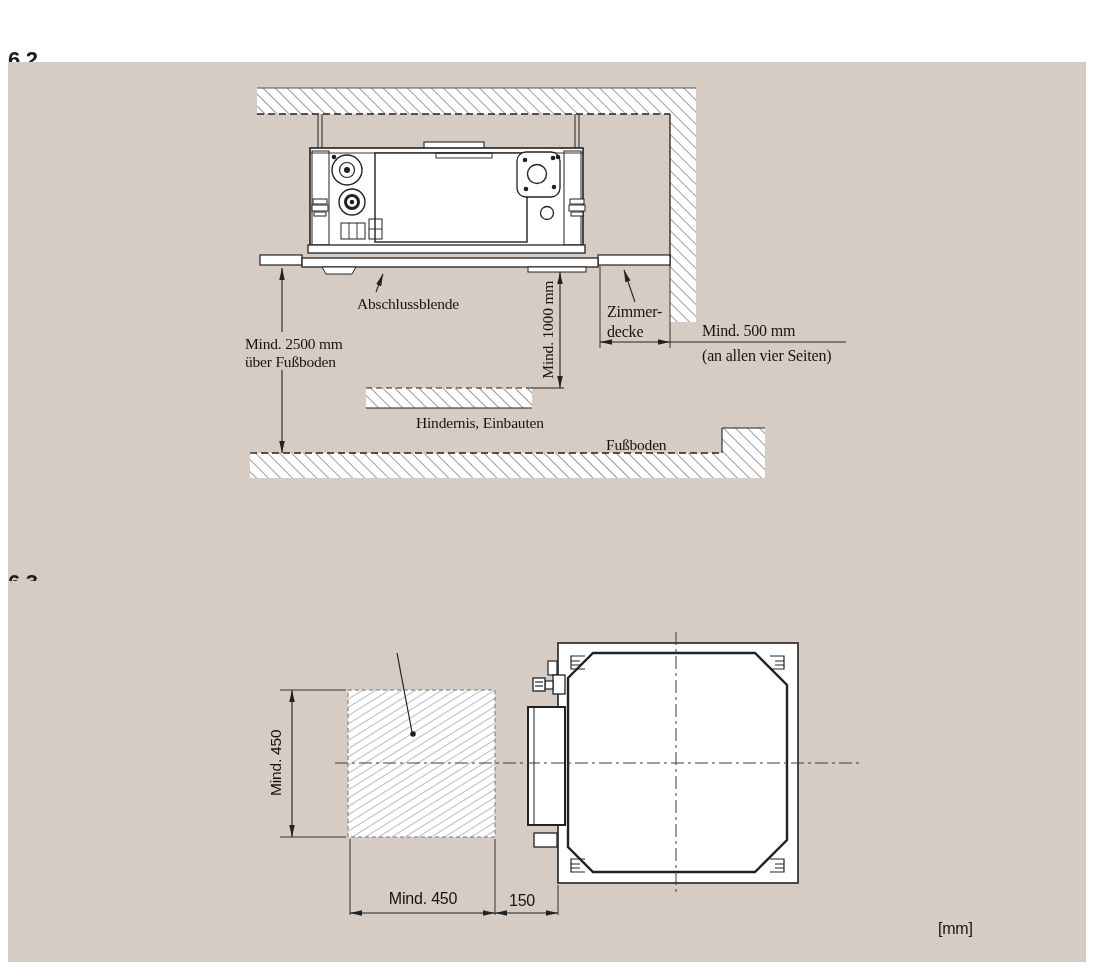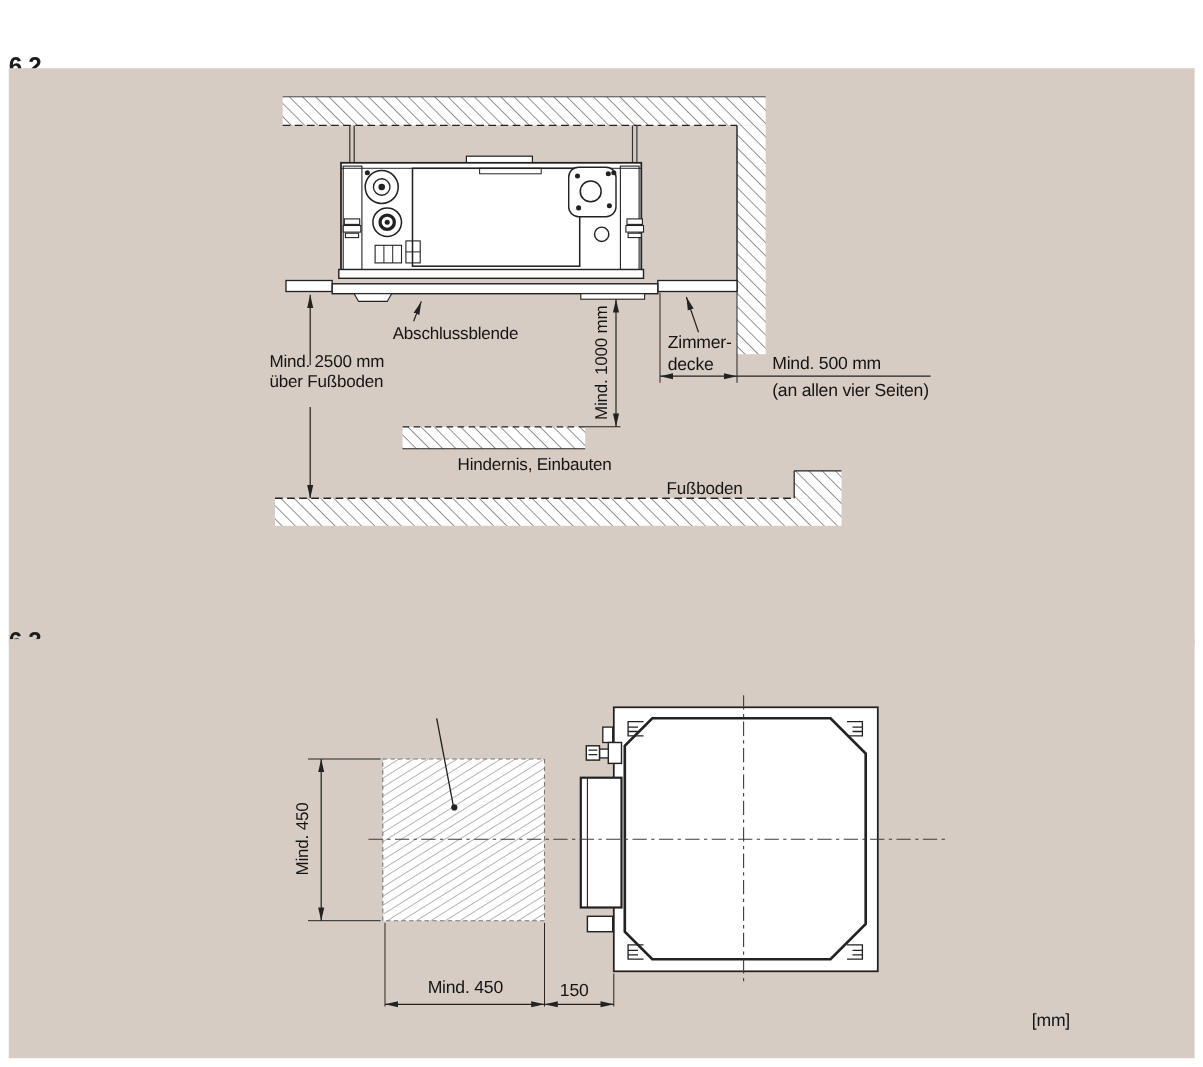--- a/index.html
+++ b/index.html
@@ -5,21 +5,21 @@
   html,body{margin:0;padding:0;background:#ffffff;}
   body{
     width:1094px;height:970px;position:relative;overflow:hidden;
     font-family:"Liberation Sans", sans-serif;color:#1b1b1b;
     -webkit-font-smoothing:antialiased;
   }
   .sec-head{position:absolute;left:0;width:100%;height:40px;}
   .sec-num{position:absolute;left:8px;top:0;font-size:22px;font-weight:bold;letter-spacing:-0.3px;margin-top:39px;}
   .sec-title{position:absolute;left:90px;top:0;font-size:22px;font-weight:bold;letter-spacing:-0.3px;}
   .panel{position:absolute;left:8px;width:1078px;background:#d7ccc3;}
-  #panel1{top:62px;height:525px;}
+  #panel1{top:62px;height:525px;font-family:Liberation Serif, serif;}
   #panel2{top:581px;height:381px;}
   .panel svg{position:absolute;left:0;top:0;}
   .lbl{position:absolute;font-size:15.5px;line-height:17.5px;letter-spacing:-0.2px;white-space:nowrap;color:#141414;}
   .lbl16{font-size:16px;line-height:19.5px;}
   .rot{transform:rotate(-90deg);transform-origin:center center;text-align:center;}
   .ctr{text-align:center;}
   .rt{text-align:left;}
 </style>
 </head>
 <body>
@@ -144,21 +144,21 @@
       <line x1="662" y1="204" x2="662" y2="286" stroke-width="0.9"></line>
       <line x1="592" y1="280" x2="662" y2="280" stroke-width="1.1" marker-start="url(#mS)" marker-end="url(#mE)"></line>
       <line x1="662" y1="280" x2="838" y2="280" stroke-width="1.1"></line>
     </g>
 
     <line x1="368" y1="230" x2="375" y2="212" stroke="#222" stroke-width="1.1" marker-end="url(#mE)"></line>
     <line x1="627" y1="240" x2="616" y2="208" stroke="#222" stroke-width="1.1" marker-end="url(#mE)"></line>
   </svg>
 
   <div class="lbl" style="left:349px;top:233px;">Abschlussblende</div>
-  <div class="lbl" style="left:237px;top:259px;">
+  <div class="lbl" style="left:237px;top:273px;">
     <div>Mind. 2500 mm</div>
     <div>über Fußboden</div>
   </div>
   <div class="lbl rot" style="left:482px;top:259px;width:116px;">Mind. 1000 mm</div>
   <div class="lbl lbl16" style="left:599px;top:240px;">
     <div>Zimmer-</div>
     <div>decke</div>
   </div>
   <div class="lbl lbl16" style="left:694px;top:259px;">Mind. 500 mm</div>
   <div class="lbl lbl16" style="left:694px;top:284px;">(an allen vier Seiten)</div>

